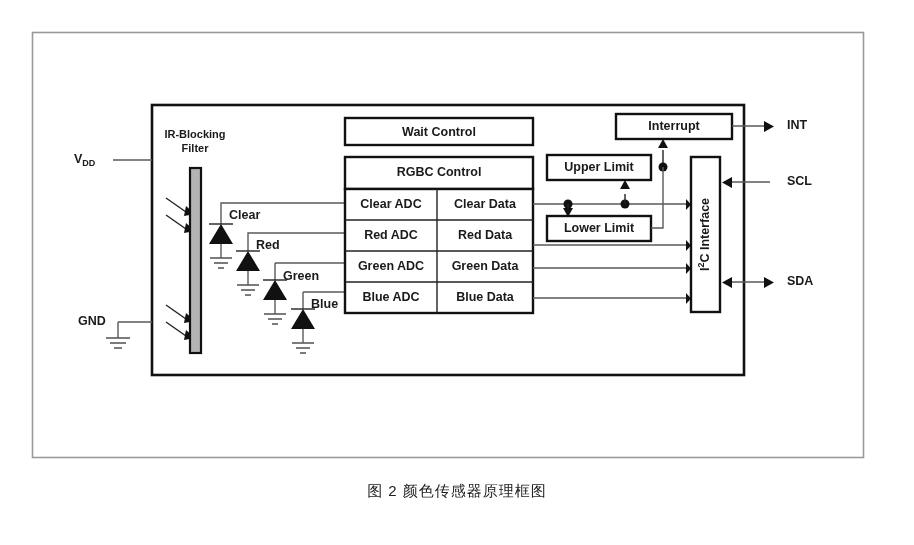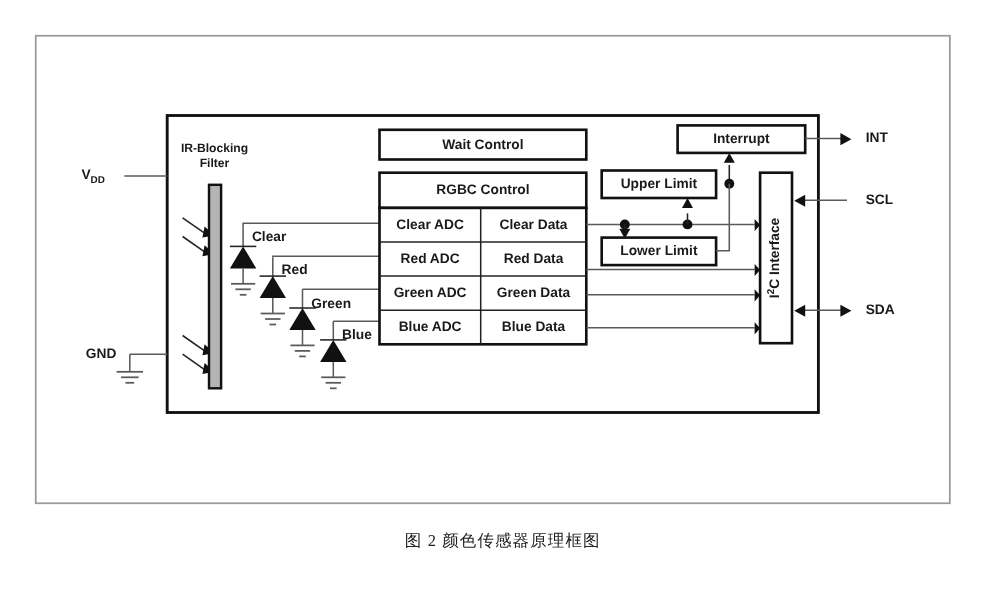--- a/index.html
+++ b/index.html
@@ -66,21 +66,21 @@
     font-weight: bold;
     font-size: 9px;
     fill: #1a1a1a;
   }
   .caption {
     position: absolute;
     left: 0;
     top: 482px;
     width: 914px;
     text-align: center;
-    font-family: Liberation Serif, serif;
+    font-family: Liberation Sans, sans-serif;
     font-size: 15px;
     color: #222222;
     letter-spacing: 1px;
   }
   .wire { stroke: #5a5a5a; stroke-width: 1.4; fill: none; }
   .wire-dark { stroke: #222222; stroke-width: 1.4; fill: none; }
   .box { fill: #ffffff; stroke: #111111; stroke-width: 2.4; }
   .chip { fill: #ffffff; stroke: #111111; stroke-width: 2.6; }
   .filter-bar { fill: #b4b4b4; stroke: #111111; stroke-width: 2.2; }
   .solid { fill: #111111; }

